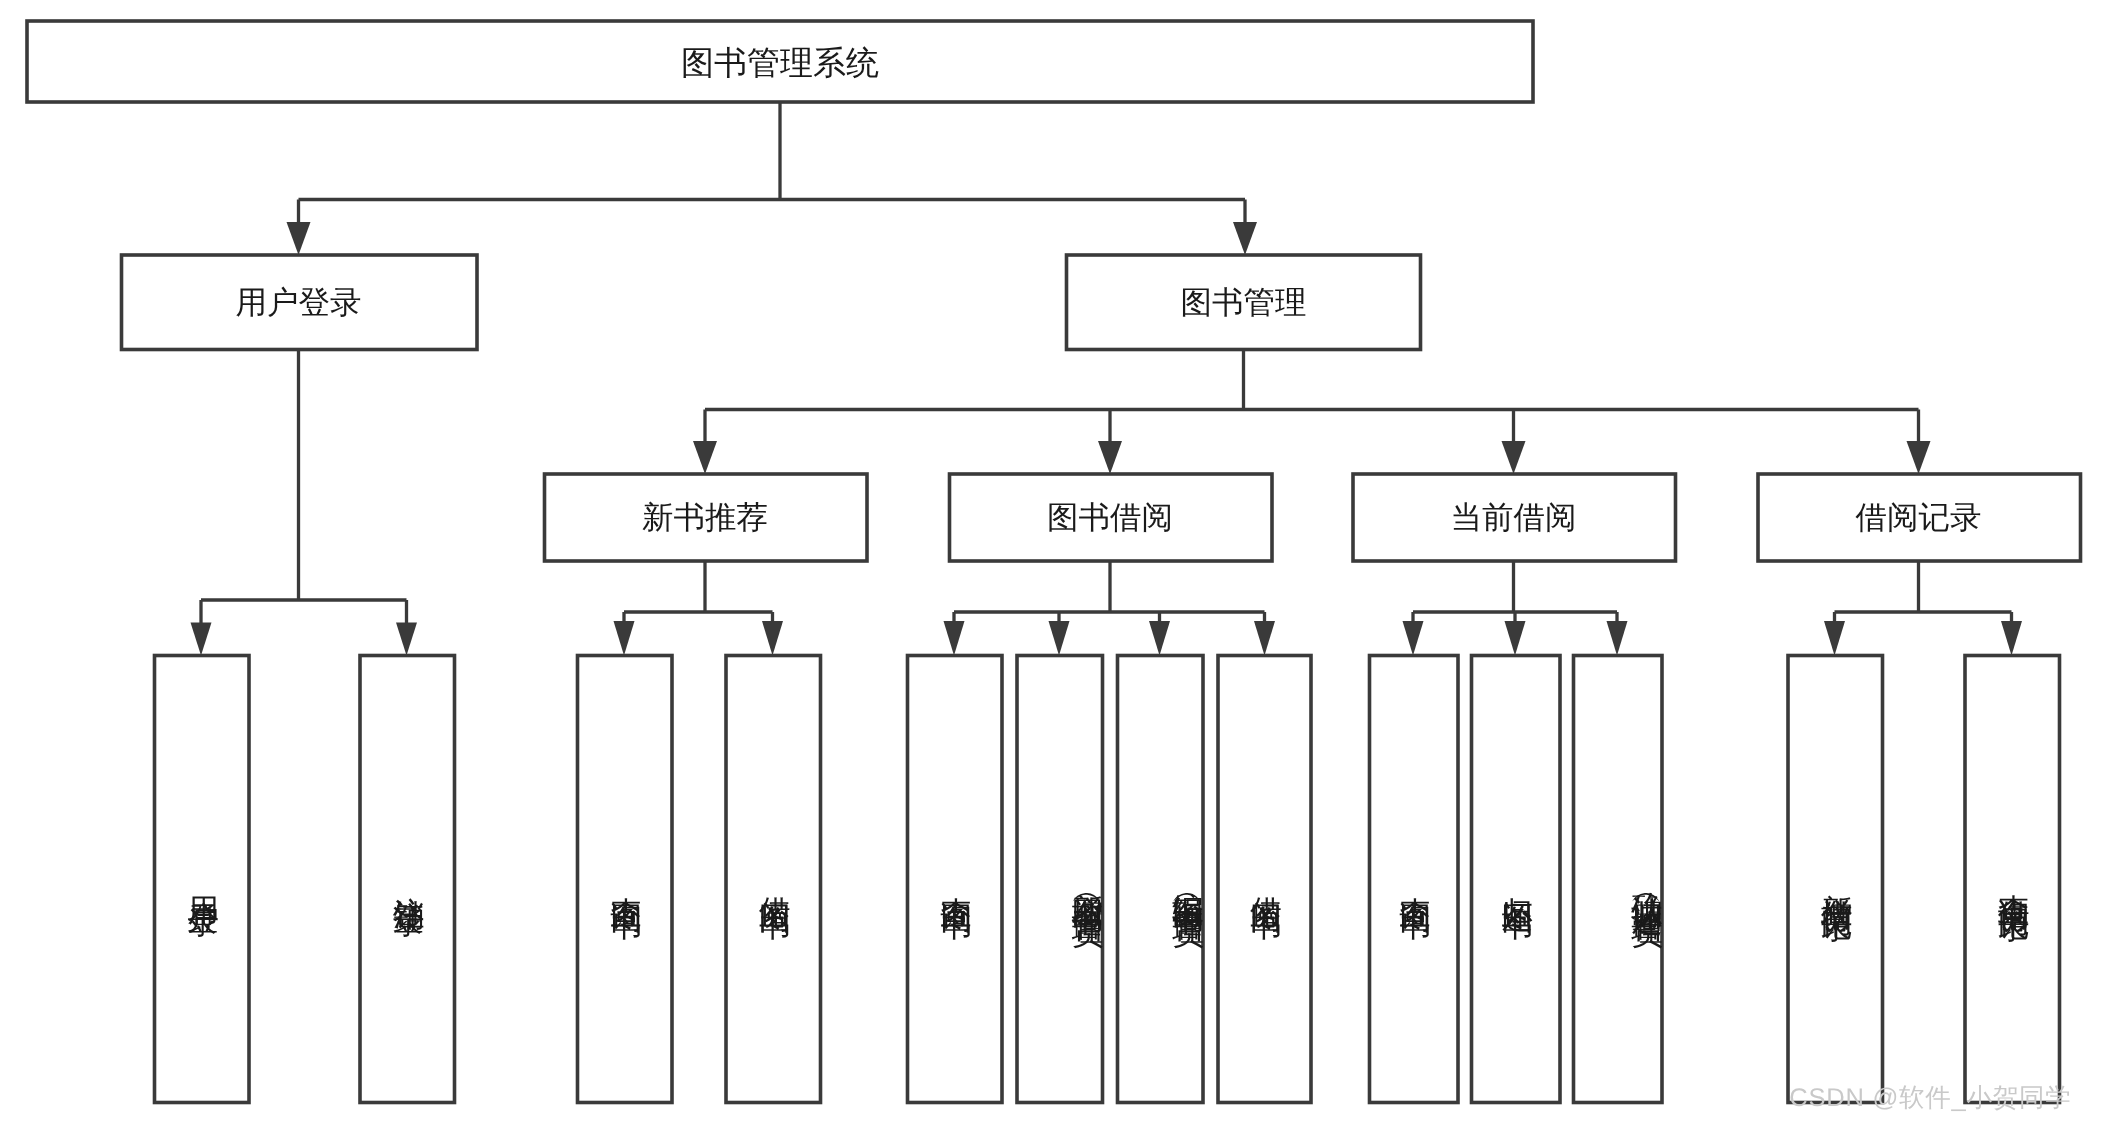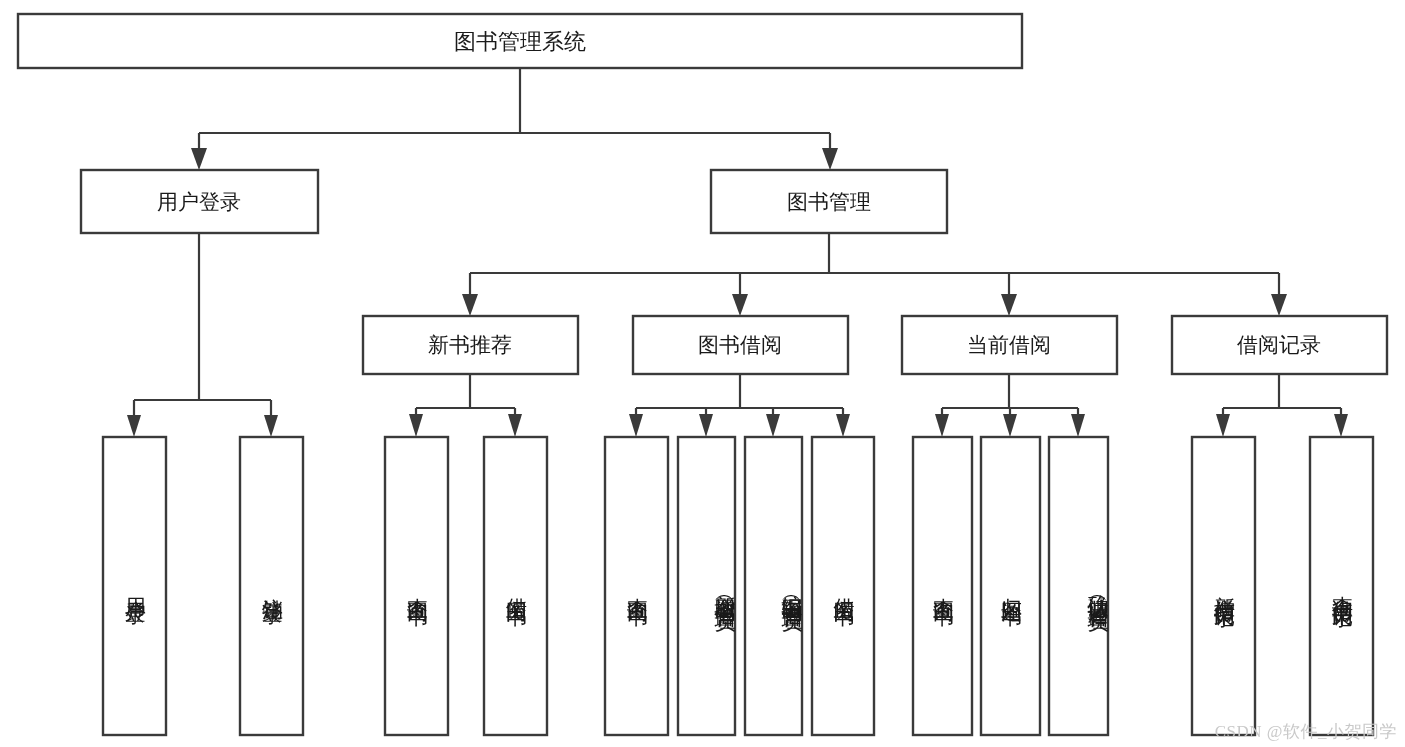--- a/index.html
+++ b/index.html
@@ -65,23 +65,23 @@
     pointer-events: none;
   }
   .leaf-label-wrap.center {
     justify-content: center;
   }
   .leaf-label-wrap.top {
     justify-content: flex-start;
   }
   .watermark {
     position: absolute;
-    right: 8px;
+    right: 24px;
     bottom: 4px;
-    font-family: Liberation Serif, serif;
+    font-family: Liberation Sans, sans-serif;
     font-size: 17px;
     color: #c9c9c9;
     letter-spacing: 0.5px;
     white-space: nowrap;
     user-select: none;
   }
 </style>
 </head>
 <body>
 

